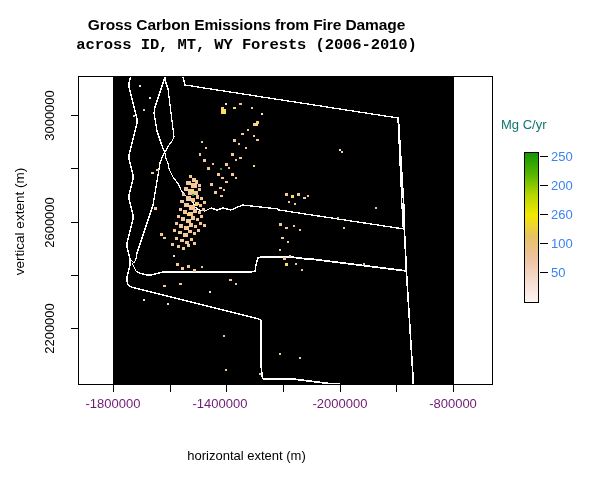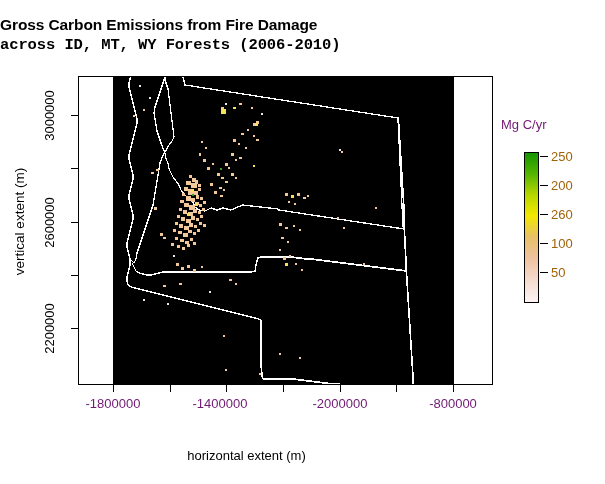--- a/index.html
+++ b/index.html
@@ -10,21 +10,21 @@
     position:relative;
     overflow:hidden;
     -webkit-font-smoothing:antialiased;
   }
   #root{position:absolute;inset:0;}
 
   
   .title{
     position:absolute;
     left:0; top:14px; width:493px;
-    text-align:left;
+    text-align:center;
     font-size:15.5px;
     font-weight:bold;
     color:#000;
     line-height:21px;
     letter-spacing:-0.1px;
   }
   .title .l2{display:block;font-family:Liberation Mono, monospace;}
 
   
   .plot-box{
@@ -90,21 +90,21 @@
     text-align:center;
     font-size:13.5px;color:#000;
     transform:rotate(-90deg);
     transform-origin:center center;
   }
 
   
   .legend-title{
     position:absolute;
     left:501px; top:117px;
-    font-size:13px;color:#701a75;
+    font-size:13px;color:#0f766e;
     white-space:nowrap;
   }
   .legend-bar{
     position:absolute;
     left:524px; top:152px;
     width:15px; height:151px;
     border:1px solid #000;
     box-sizing:border-box;
     background:linear-gradient(to top,
       #fdf4f4 0%,
@@ -117,21 +117,21 @@
       #149600 100%);
   }
   .leg-tick{
     position:absolute;
     left:540px;
     width:8px;height:1px;background:#000;
   }
   .leg-lab{
     position:absolute;
     left:551px;
-    font-size:13px;color:#a16207;
+    font-size:13px;color:#3b82f6;
     transform:translateY(-50%);
     white-space:nowrap;
   }
 </style>
 </head>
 <body>
 
 <div id="root">
 
   <div class="title">

